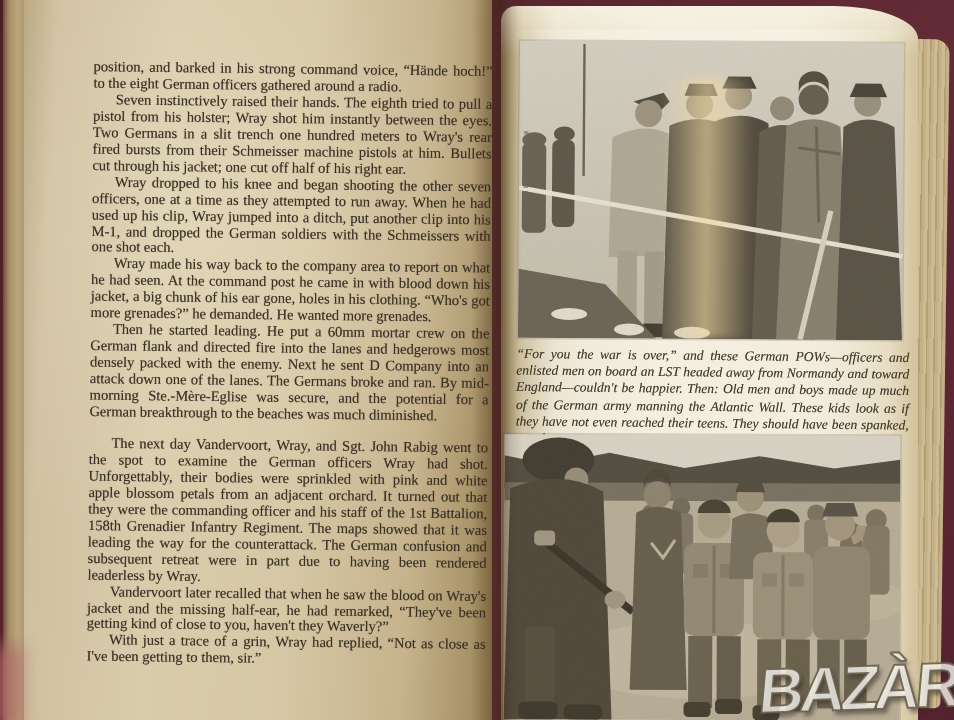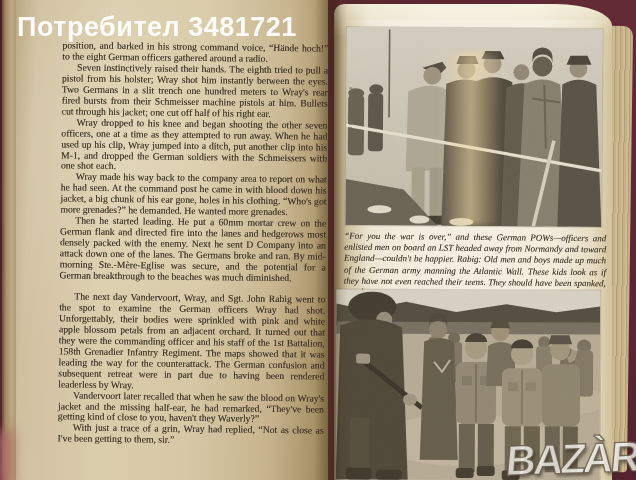--- a/index.html
+++ b/index.html
@@ -159,21 +159,21 @@
         <rect width="256" height="198" filter="url(#grain1)" opacity="0.22"></rect>
       </svg>
       <div class="tint"></div>
       <div class="glare"></div>
       <div class="credit-smudge smudge-1"></div>
     </div>
 
     <div class="caption">
       <p>
         <span>“For you the war is over,” and these German POWs—officers and enlisted men on board an LST headed away from Normandy and toward England—couldn't be happier.</span>
-        <span>Rabig:</span>
+        <span>Then:</span>
         <span>Old men and boys made up much of the German army manning the Atlantic Wall. These kids look as if they have not even reached their teens. They should have been spanked, not shot.</span>
       </p>
     </div>
 
     <div class="photo photo-bottom" title="American soldier with rifle guarding a group of very young German prisoners on sandy ground">
       <svg viewBox="0 0 264 190" preserveAspectRatio="none">
         <defs>
           <filter id="grain2">
               <feTurbulence type="fractalNoise" baseFrequency="0.8" numOctaves="2"></feTurbulence>
             <feColorMatrix type="matrix" values="0 0 0 0 0.2  0 0 0 0 0.19  0 0 0 0 0.16  0 0 0 0.4 0"></feColorMatrix>
@@ -252,15 +252,14 @@
           <rect x="227" y="136" width="15" height="44" fill="#565040"></rect>
         </g>
         <rect width="264" height="190" filter="url(#grain2)" opacity="0.22"></rect>
       </svg>
       <div class="tint"></div>
 
     </div>
   </div>
 
   <div class="pink-smudge"></div>
-  <div class="watermark">Потребител 3481721</div>
   <div class="bazar-logo">BAZÀR</div>
 </div>
 
 </body></html>

